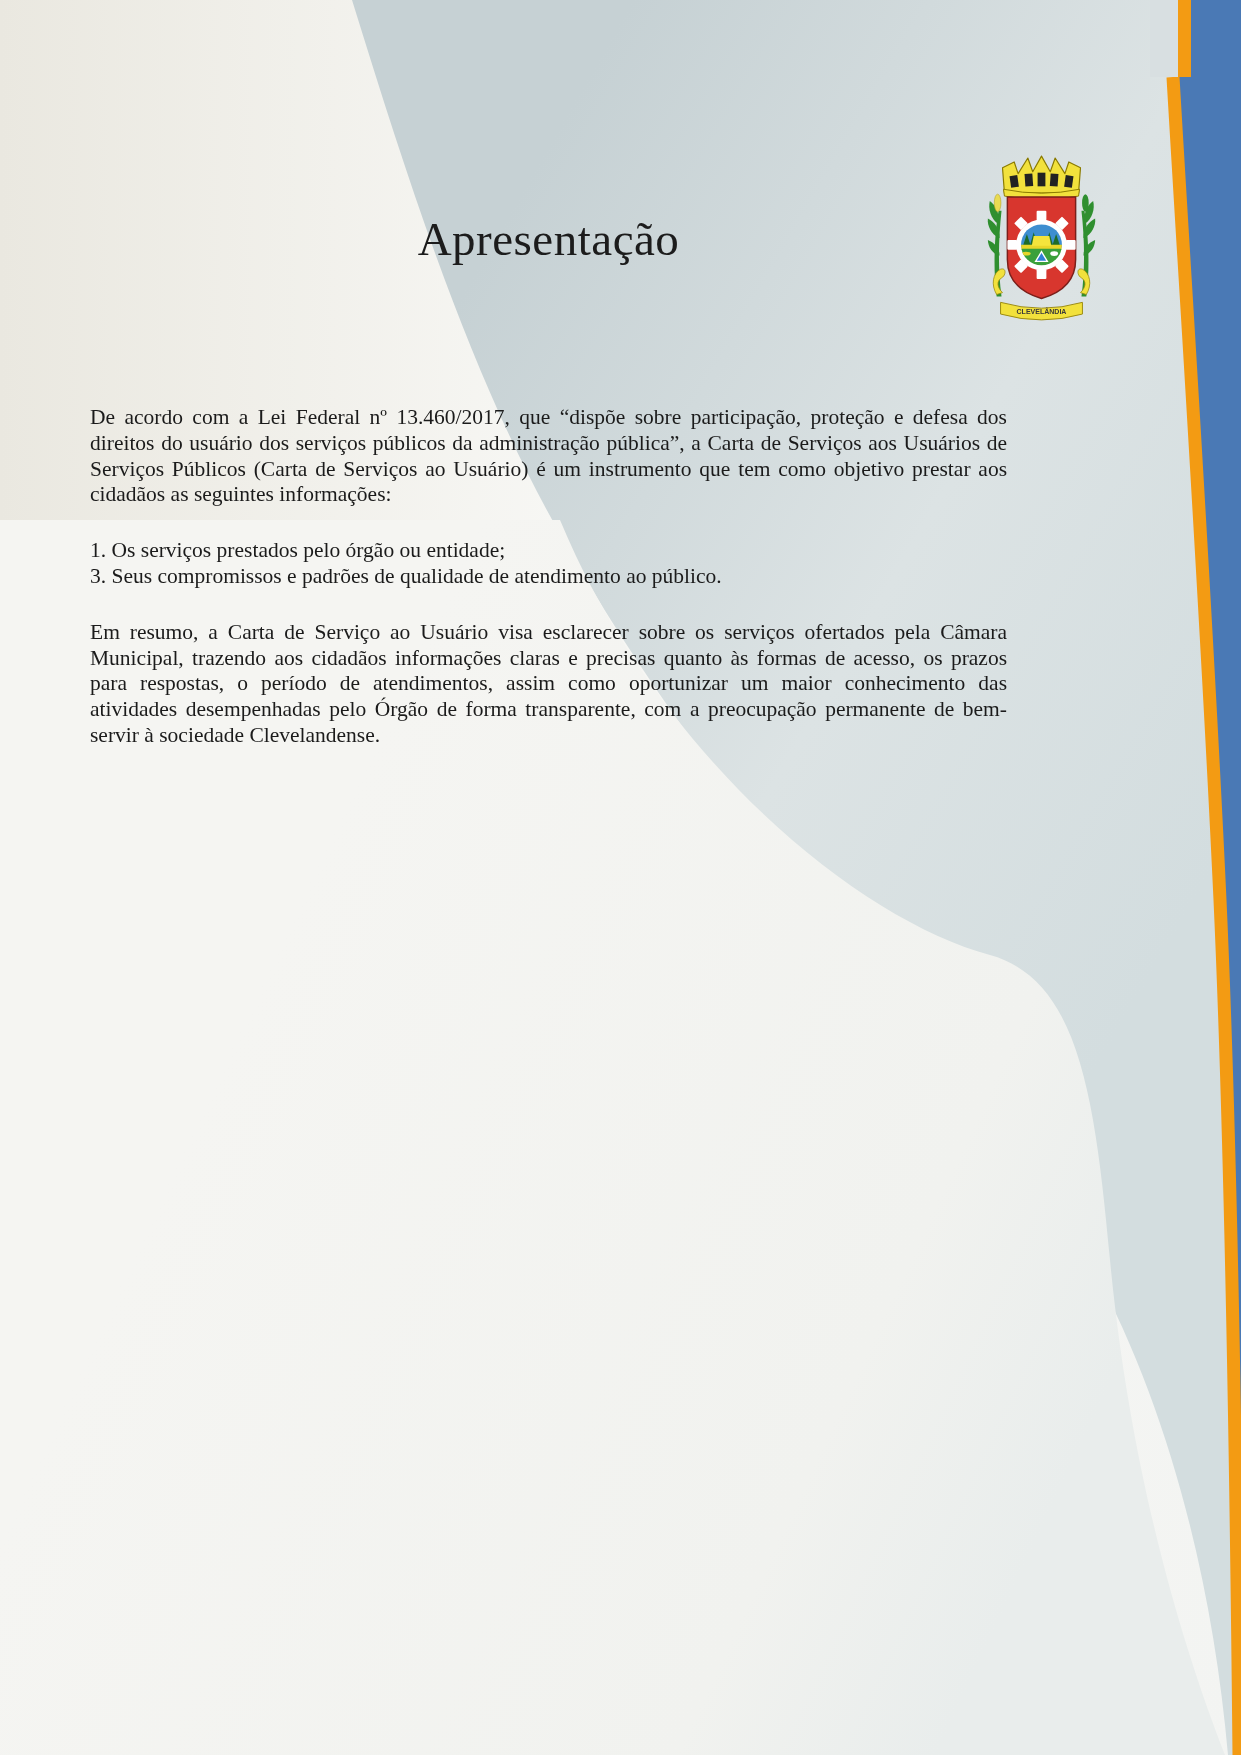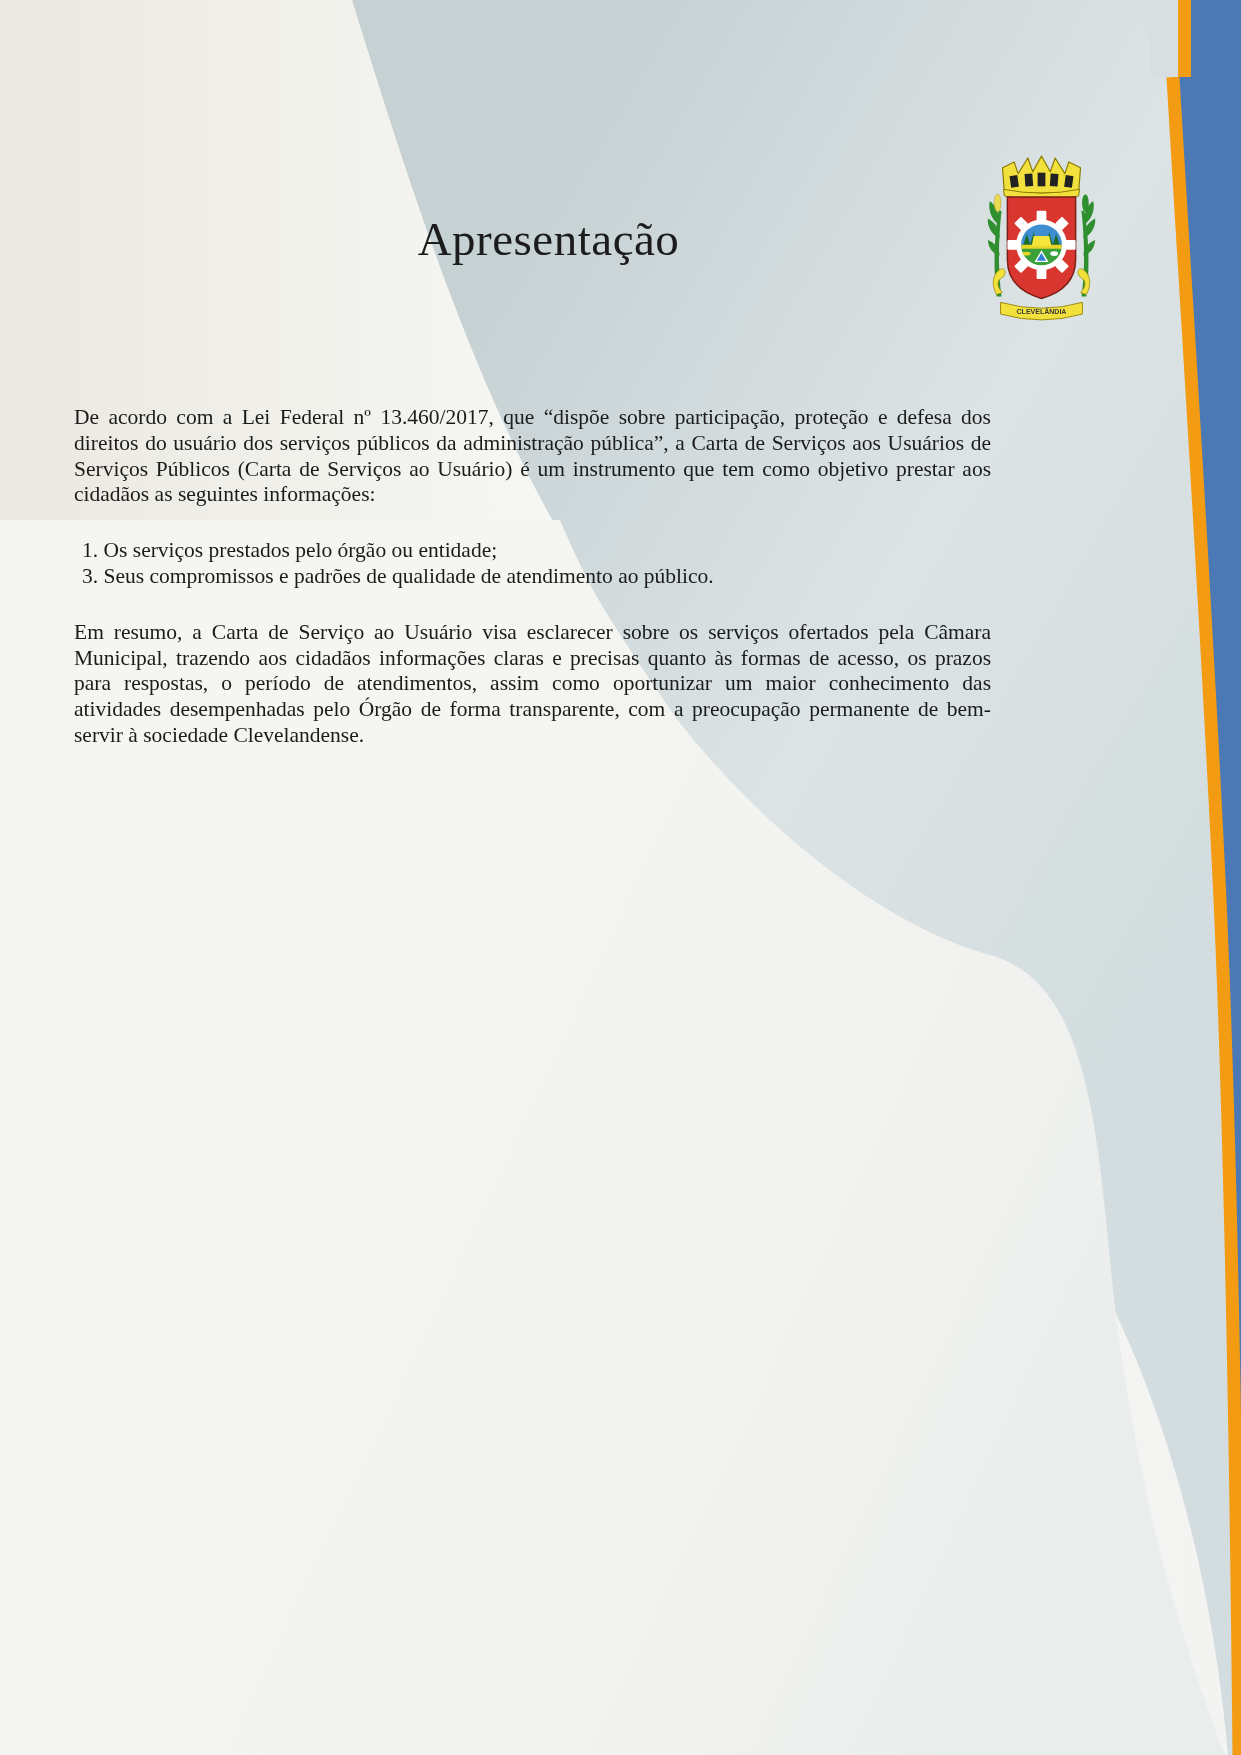--- a/index.html
+++ b/index.html
@@ -21,27 +21,27 @@
     letter-spacing:0.5px;
     margin-top:12px;
   }
   .crest{
     position:absolute;
     left:983px;top:150px;
     width:117px;height:176px;
   }
   .content{
     position:absolute;
-    left:74px;top:405px;width:917px;
+    left:90px;top:405px;width:917px;
     font-size:21.5px;
     line-height:1.2;
     text-align:justify;
   }
   .content p{margin:0 0 30px 0;}
-  .content .list{margin:0 0 30px 8px;text-align:left;}
+  .content .list{margin:0 0 30px 0;text-align:left;}
   .content .list div{margin:0;}
 </style>
 </head>
 <body>
 
 <div class="page">
 
   <svg class="bg" viewBox="0 0 1241 1755" preserveAspectRatio="none" aria-hidden="true">
     <defs>
       <linearGradient id="gBase" x1="0" y1="0" x2="1" y2="0">

